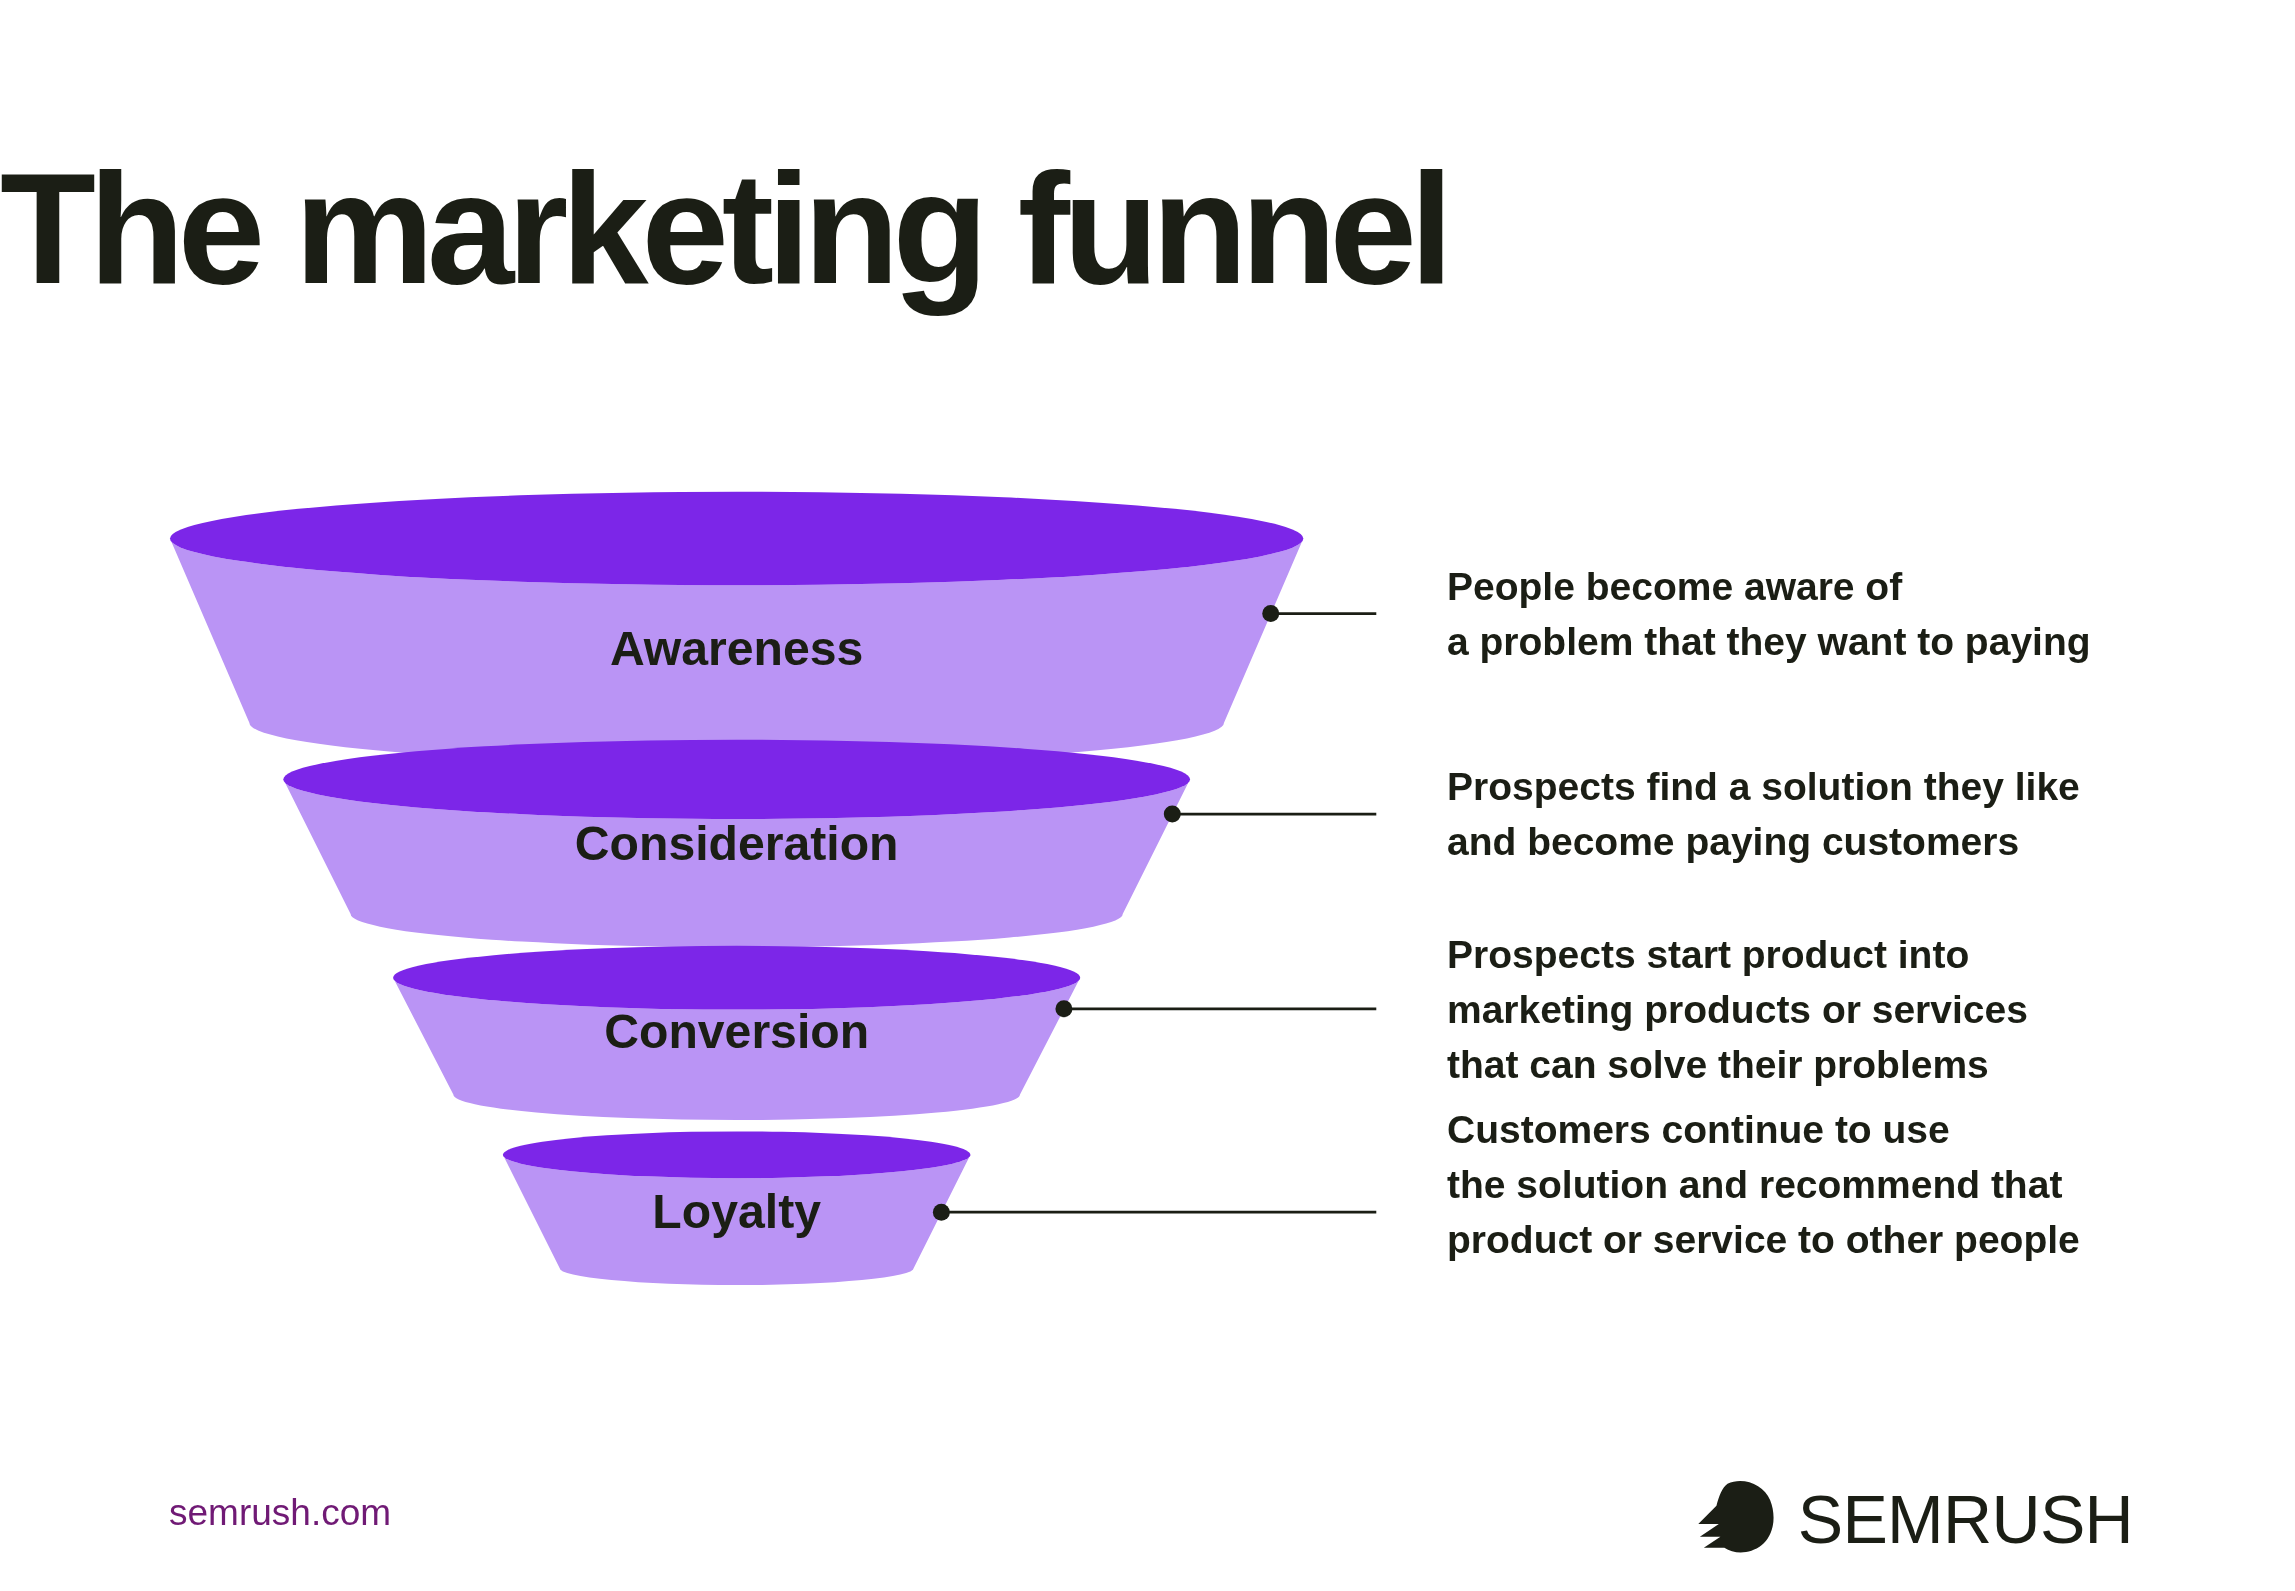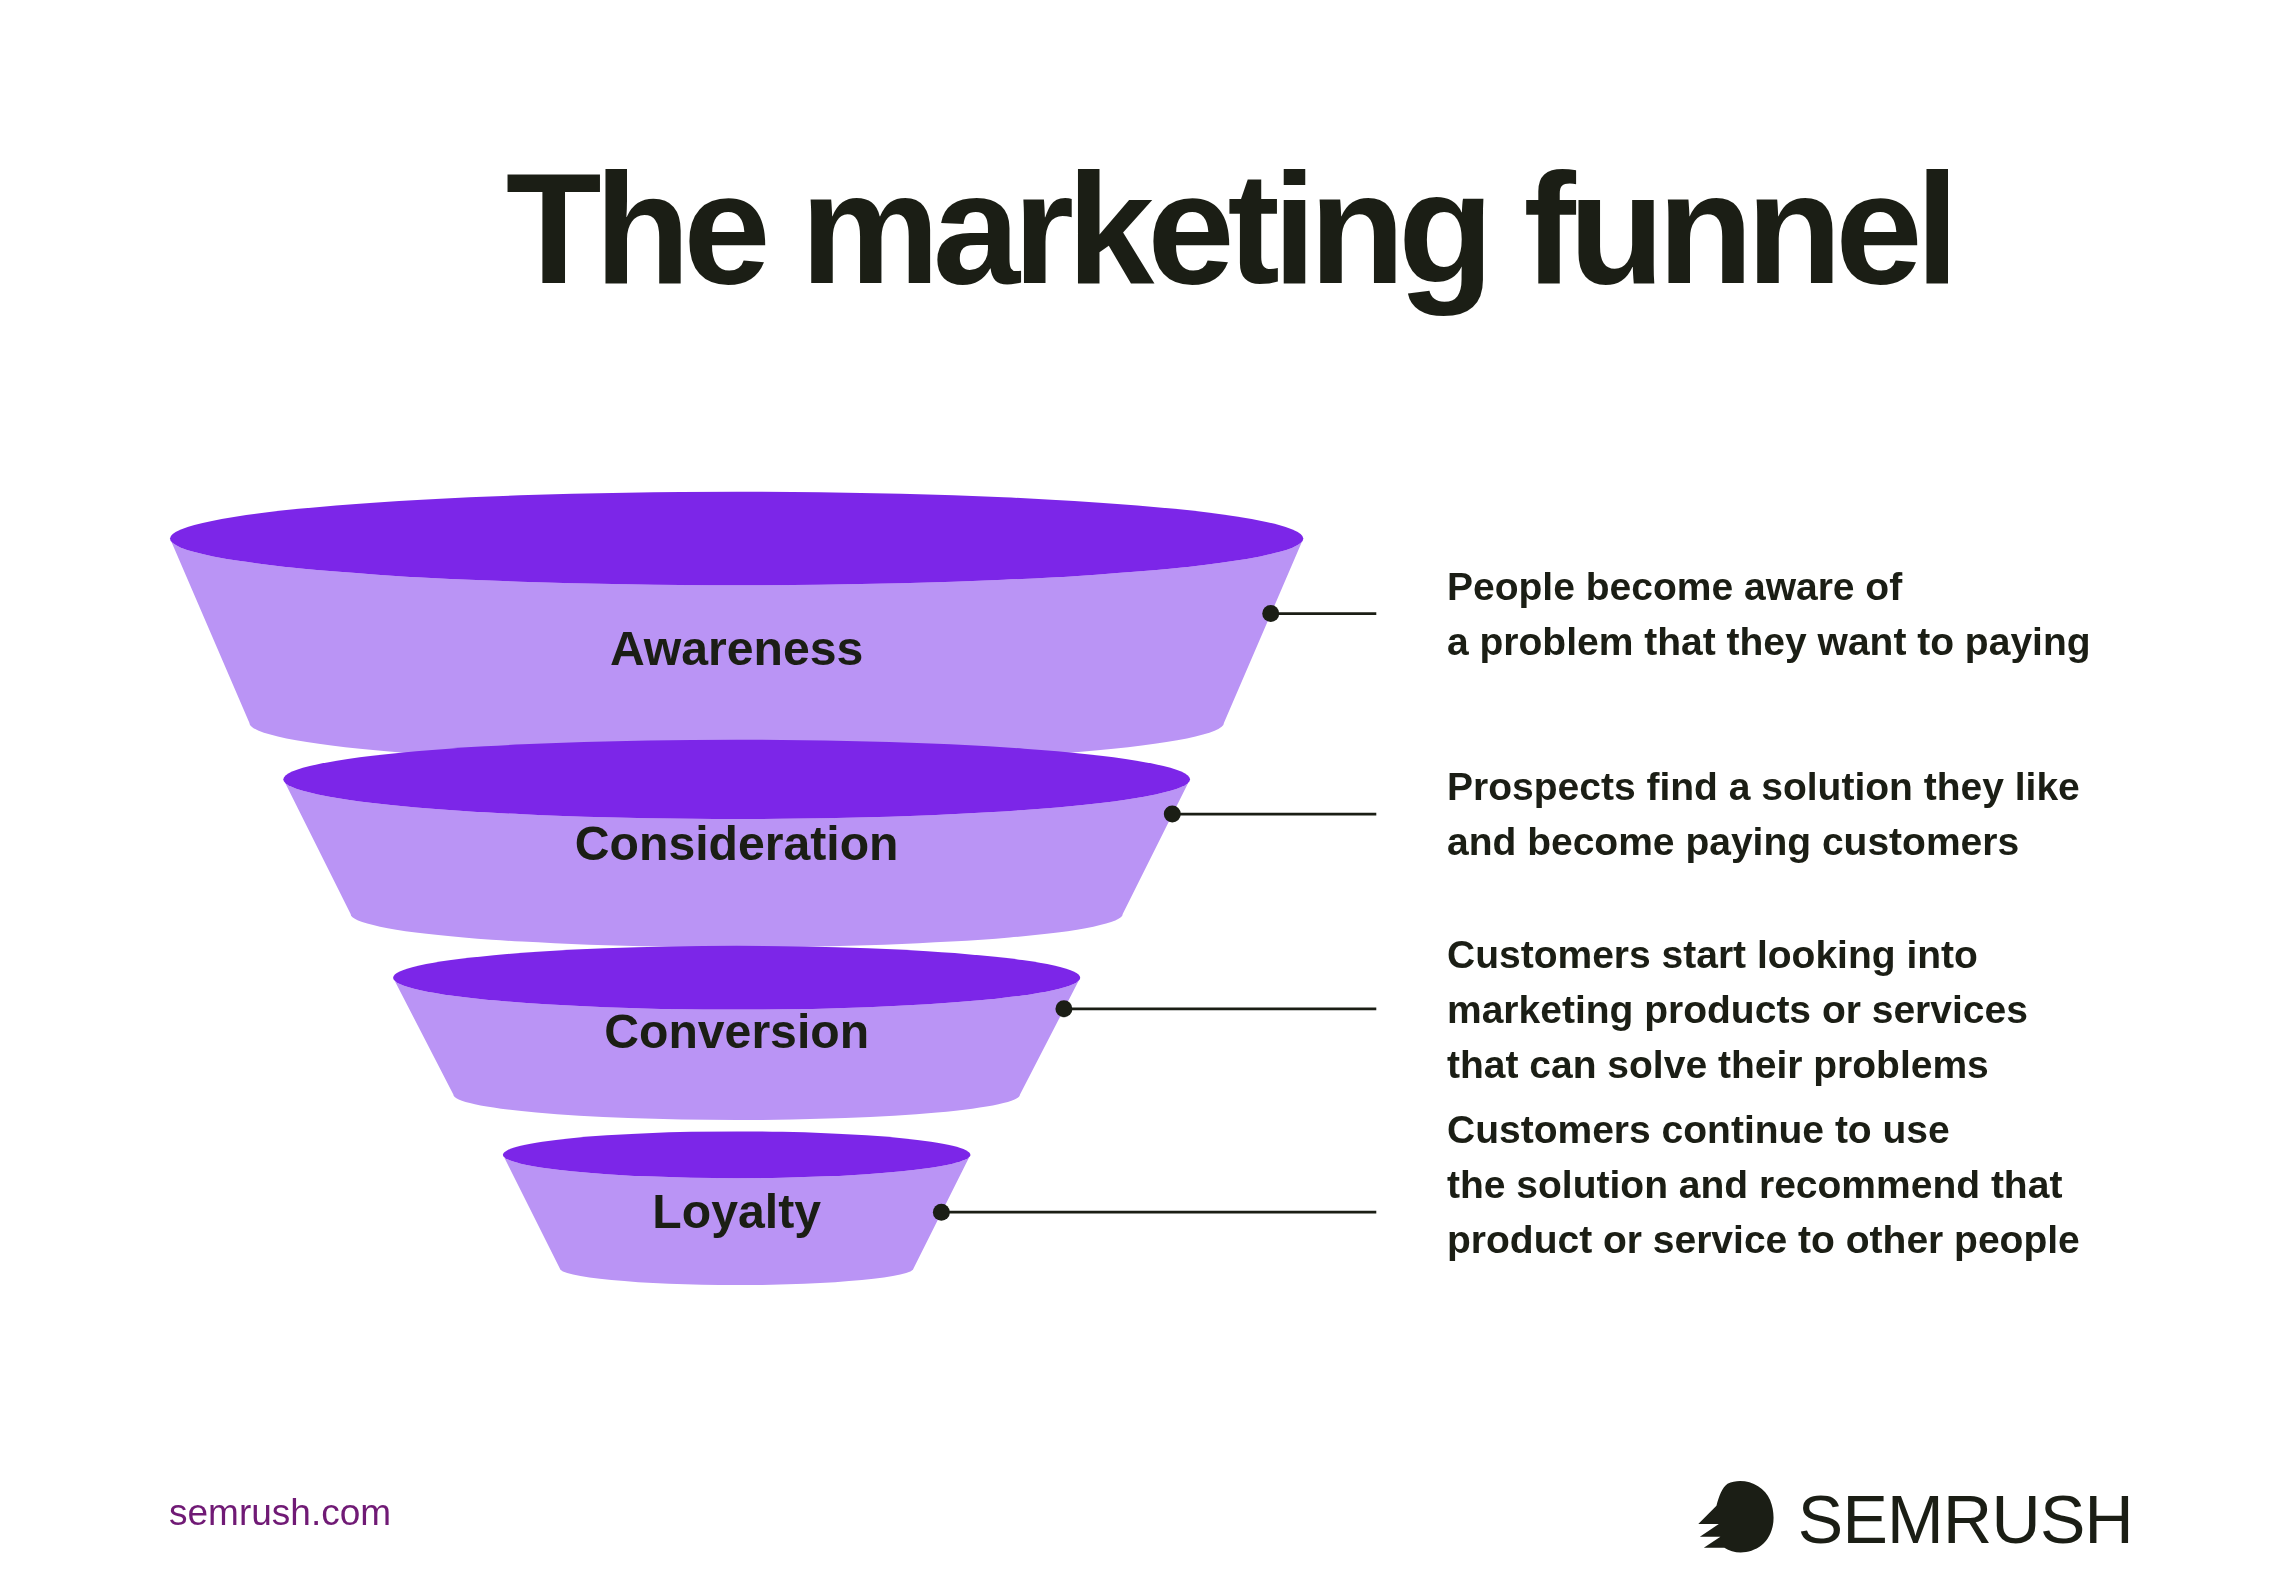--- a/index.html
+++ b/index.html
@@ -11,21 +11,21 @@
     background: #ffffff;
     overflow: hidden;
     font-family: "Liberation Sans", sans-serif;
     color: #1b1e15;
   }
   .title {
     position: absolute;
     top: 139px;
     left: 0;
     width: 1952px;
-    text-align: right;
+    text-align: left;
     font-size: 157px;
     font-weight: 700;
     letter-spacing: -0.045em;
     color: #1b1e15;
     white-space: nowrap;
   }
   #funnel-svg {
     position: absolute;
     top: 0;
     left: 0;
@@ -120,21 +120,21 @@
     <div>People become aware of</div>
     <div>a problem that they want to paying</div>
   </div>
 
   <div class="desc" style="top:814px">
     <div>Prospects find a solution they like</div>
     <div>and become paying customers</div>
   </div>
 
   <div class="desc" style="top:1009px">
-    <div>Customers start looking into</div>
+    <div>Prospects start product into</div>
     <div>marketing products or services</div>
     <div>that can solve their problems</div>
   </div>
 
   <div class="desc" style="top:1184px">
     <div>Customers continue to use</div>
     <div>the solution and recommend that</div>
     <div>product or service to other people</div>
   </div>
 

